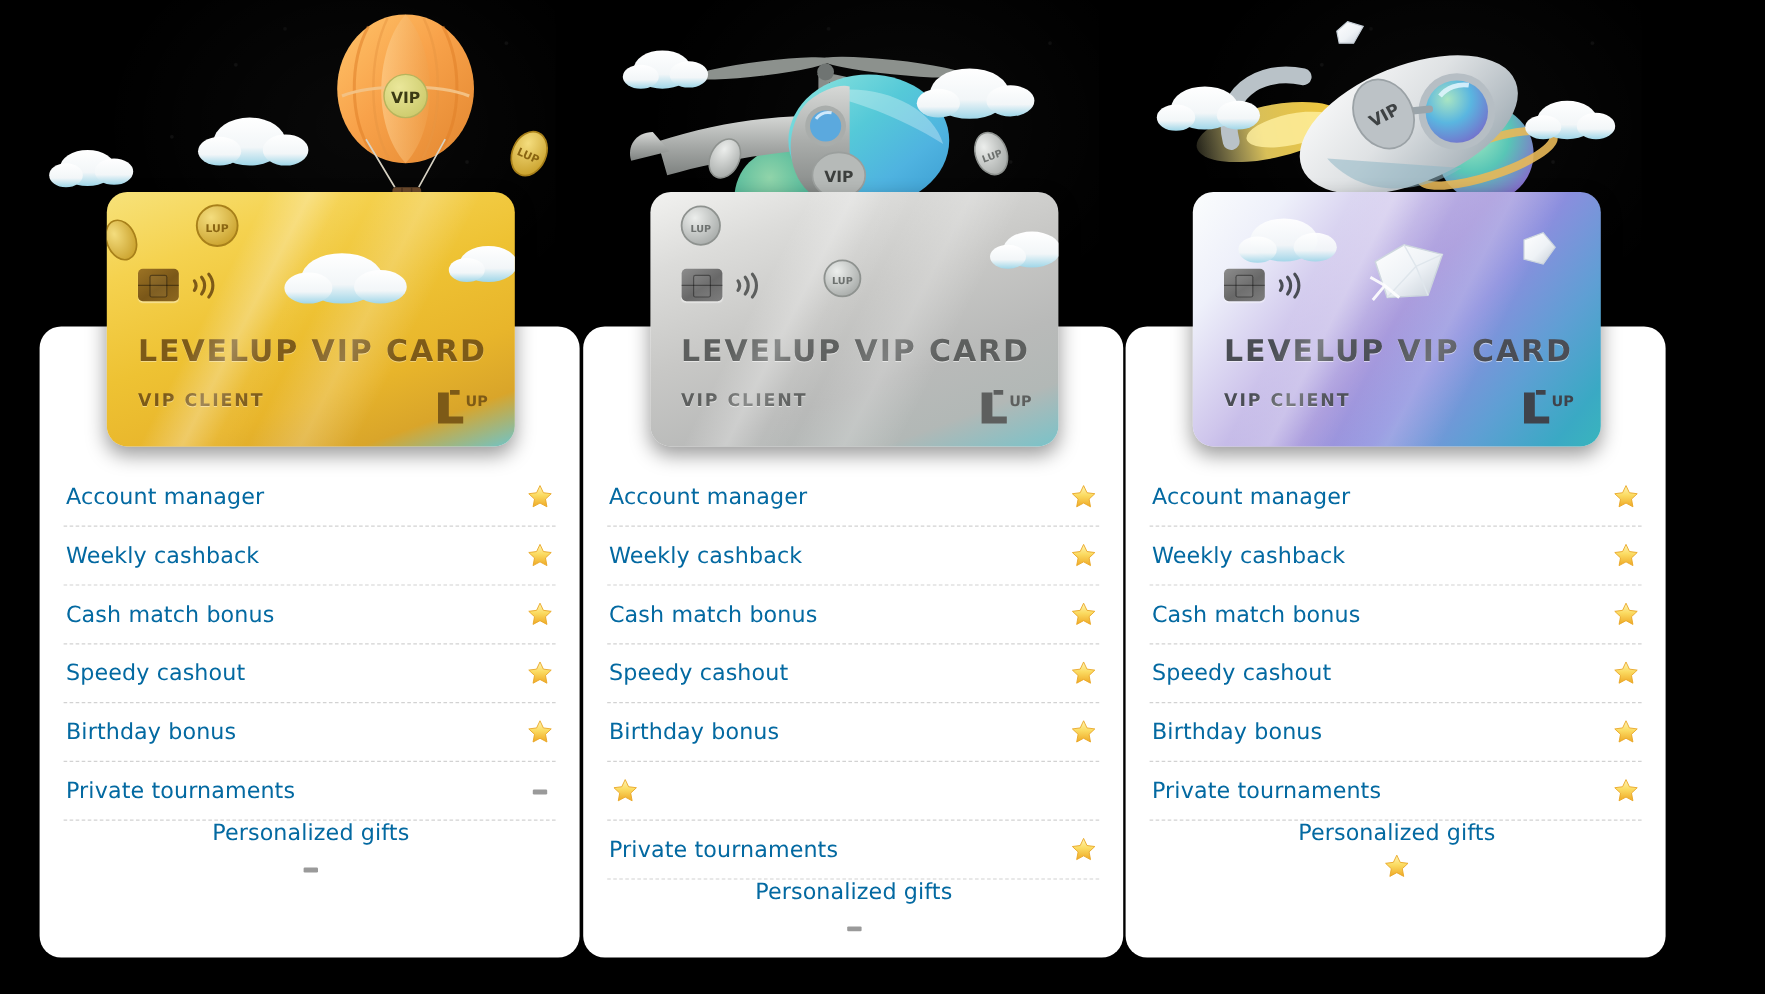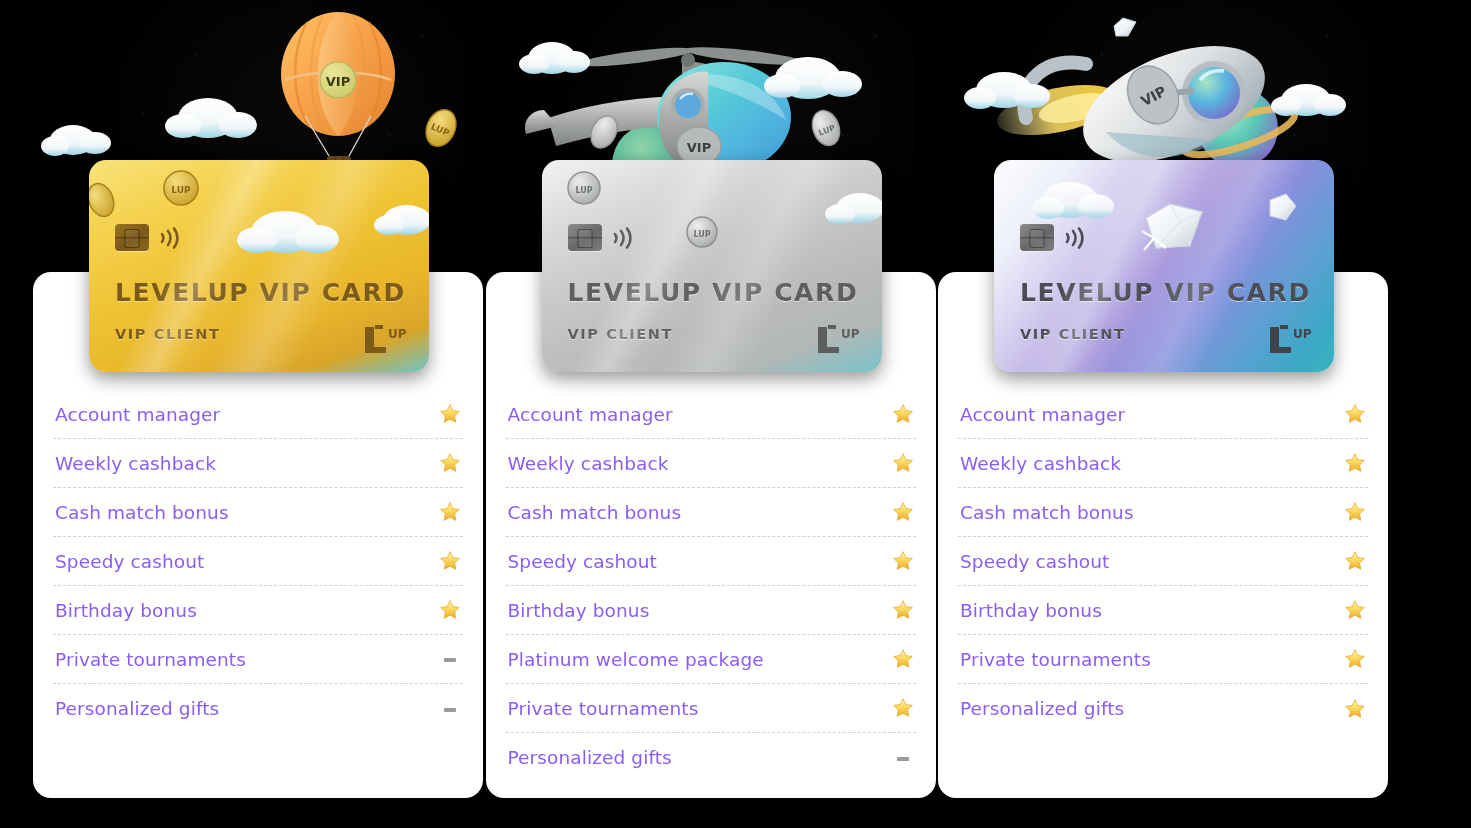--- a/index.html
+++ b/index.html
@@ -158,24 +158,24 @@
   
   .feature-list { width: 100%; }
   .feature-row {
     display: flex;
     align-items: center;
     justify-content: space-between;
     height: 49px;
     border-bottom: 1.5px dashed #d2d2d2;
     padding: 0 0 0 2px;
   }
-  .feature-row:last-child { border-bottom: none; }
+  .feature-row:last-child { border-bottom: none; flex-direction: column; }
   .feature-label {
     font-size: 18.5px;
-    color: #8b5cf6;
+    color: #0369a1;
     font-weight: 400;
     letter-spacing: .1px;
   }
   .feature-mark { width: 26px; text-align: center; flex: none; }
   .star-ico { width: 22px; height: 22px; display:block; margin: 0 auto; }
   .dash-mark {
     display: inline-block;
     width: 12px; height: 4px;
     background: #9a9a9a;
     border-radius: 1px;
@@ -505,21 +505,20 @@
         </div>
         <div class="feature-row">
           <span class="feature-label">Birthday bonus</span>
           <span class="feature-mark">
               <svg class="star-ico" viewBox="0 0 24 24">
                 <path d="M12 1.8l3.1 6.5 7.1.9-5.2 4.9 1.3 7-6.3-3.4-6.3 3.4 1.3-7L1.8 9.2l7.1-.9z" fill="url(#stG)" stroke="#e8a522" stroke-width=".8" stroke-linejoin="round"></path>
               </svg>
             </span>
         </div>
         <div class="feature-row">
-          <span class="feature-label">Platinum welcome package</span>
           <span class="feature-mark">
               <svg class="star-ico" viewBox="0 0 24 24">
                 <path d="M12 1.8l3.1 6.5 7.1.9-5.2 4.9 1.3 7-6.3-3.4-6.3 3.4 1.3-7L1.8 9.2l7.1-.9z" fill="url(#stG)" stroke="#e8a522" stroke-width=".8" stroke-linejoin="round"></path>
               </svg>
             </span>
         </div>
         <div class="feature-row">
           <span class="feature-label">Private tournaments</span>
           <span class="feature-mark">
               <svg class="star-ico" viewBox="0 0 24 24">

